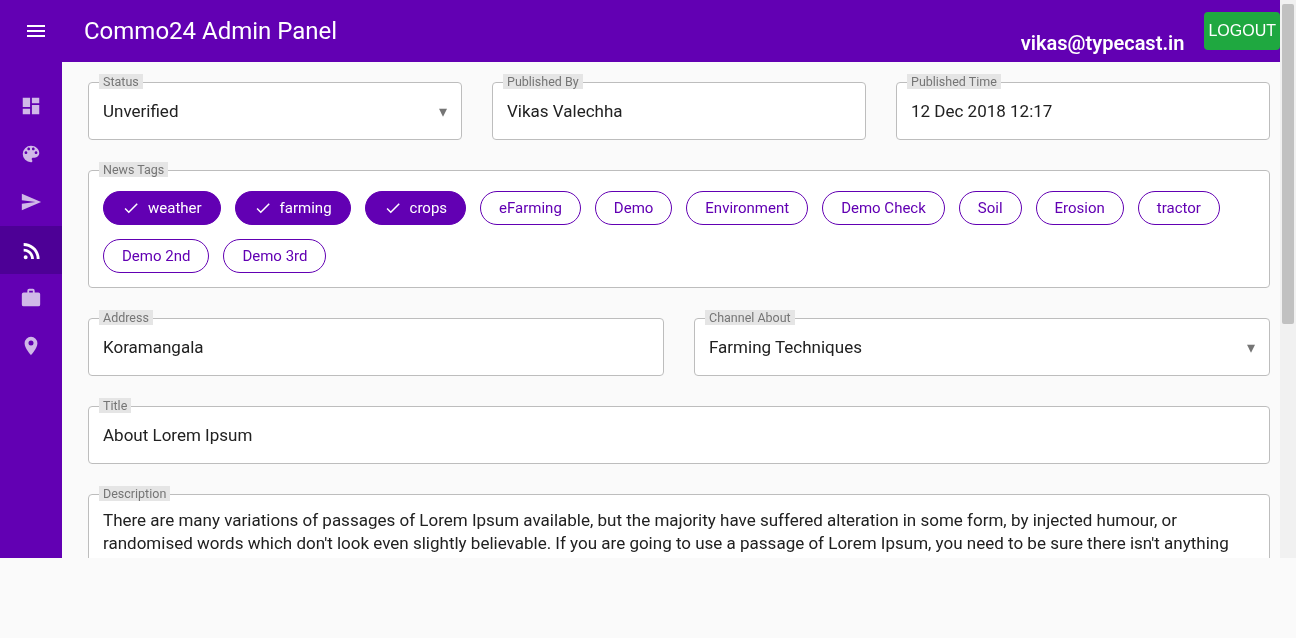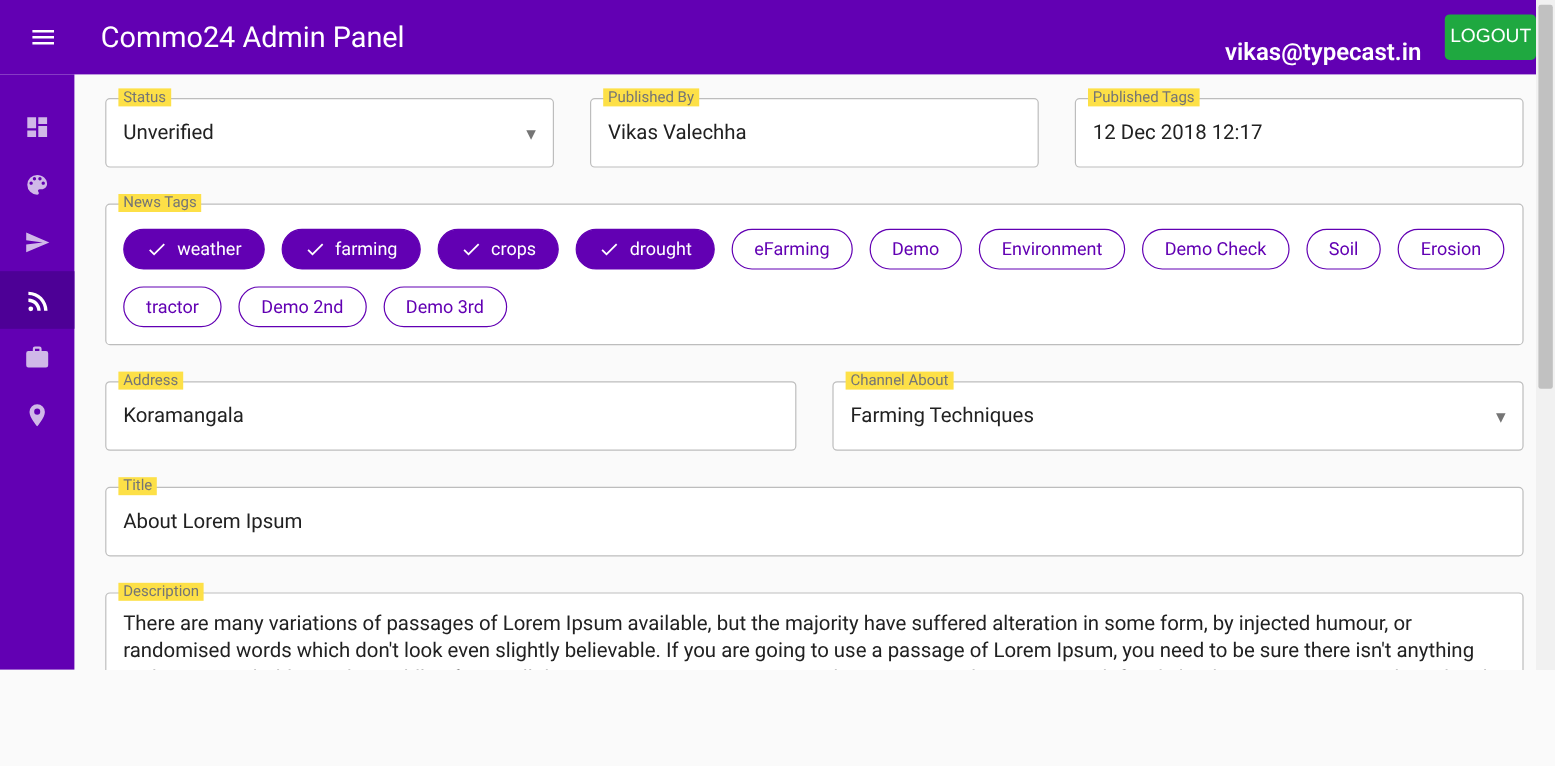--- a/index.html
+++ b/index.html
@@ -105,21 +105,21 @@
     .outlined {
       position: relative;
       border: 1px solid #bdbdbd;
       border-radius: 4px;
       background: #fff;
     }
     .outlined-label {
       position: absolute;
       top: -9px;
       left: 10px;
-      background: #fde047;
+      background: #e5e5e5;
       padding: 0 4px;
       font-size: 12.5px;
       color: #757575;
     }
     .field {
       flex: 1;
     }
     .field-inner {
       display: flex;
       align-items: center;
@@ -264,21 +264,21 @@
             <span class="dropdown-caret">▾</span>
           </div>
         </div>
         <div class="outlined field">
           <span class="outlined-label">Published By</span>
           <div class="field-inner">
             <input class="field-value" value="Vikas Valechha" style="">
           </div>
         </div>
         <div class="outlined field">
-          <span class="outlined-label">Published Tags</span>
+          <span class="outlined-label">Published Time</span>
           <div class="field-inner">
             <input class="field-value" value="12 Dec 2018 12:17" style="">
           </div>
         </div>
       </div>
 
       <div class="row">
         <div class="outlined" style="flex:1">
           <span class="outlined-label">News Tags</span>
           <div class="tags-box">
@@ -294,26 +294,20 @@
                       <path d="M9 16.17L4.83 12l-1.42 1.41L9 19 21 7l-1.41-1.41z"></path>
                     </svg></span>
                   <span>farming</span>
                 </div>
                 <div class="chip selected">
                   <span class="check"><svg viewBox="0 0 24 24">
                       <path d="M9 16.17L4.83 12l-1.42 1.41L9 19 21 7l-1.41-1.41z"></path>
                     </svg></span>
                   <span>crops</span>
                 </div>
-                <div class="chip selected">
-                  <span class="check"><svg viewBox="0 0 24 24">
-                      <path d="M9 16.17L4.83 12l-1.42 1.41L9 19 21 7l-1.41-1.41z"></path>
-                    </svg></span>
-                  <span>drought</span>
-                </div>
                 <div class="chip">
                   <span>eFarming</span>
                 </div>
                 <div class="chip">
                   <span>Demo</span>
                 </div>
                 <div class="chip">
                   <span>Environment</span>
                 </div>
                 <div class="chip">

